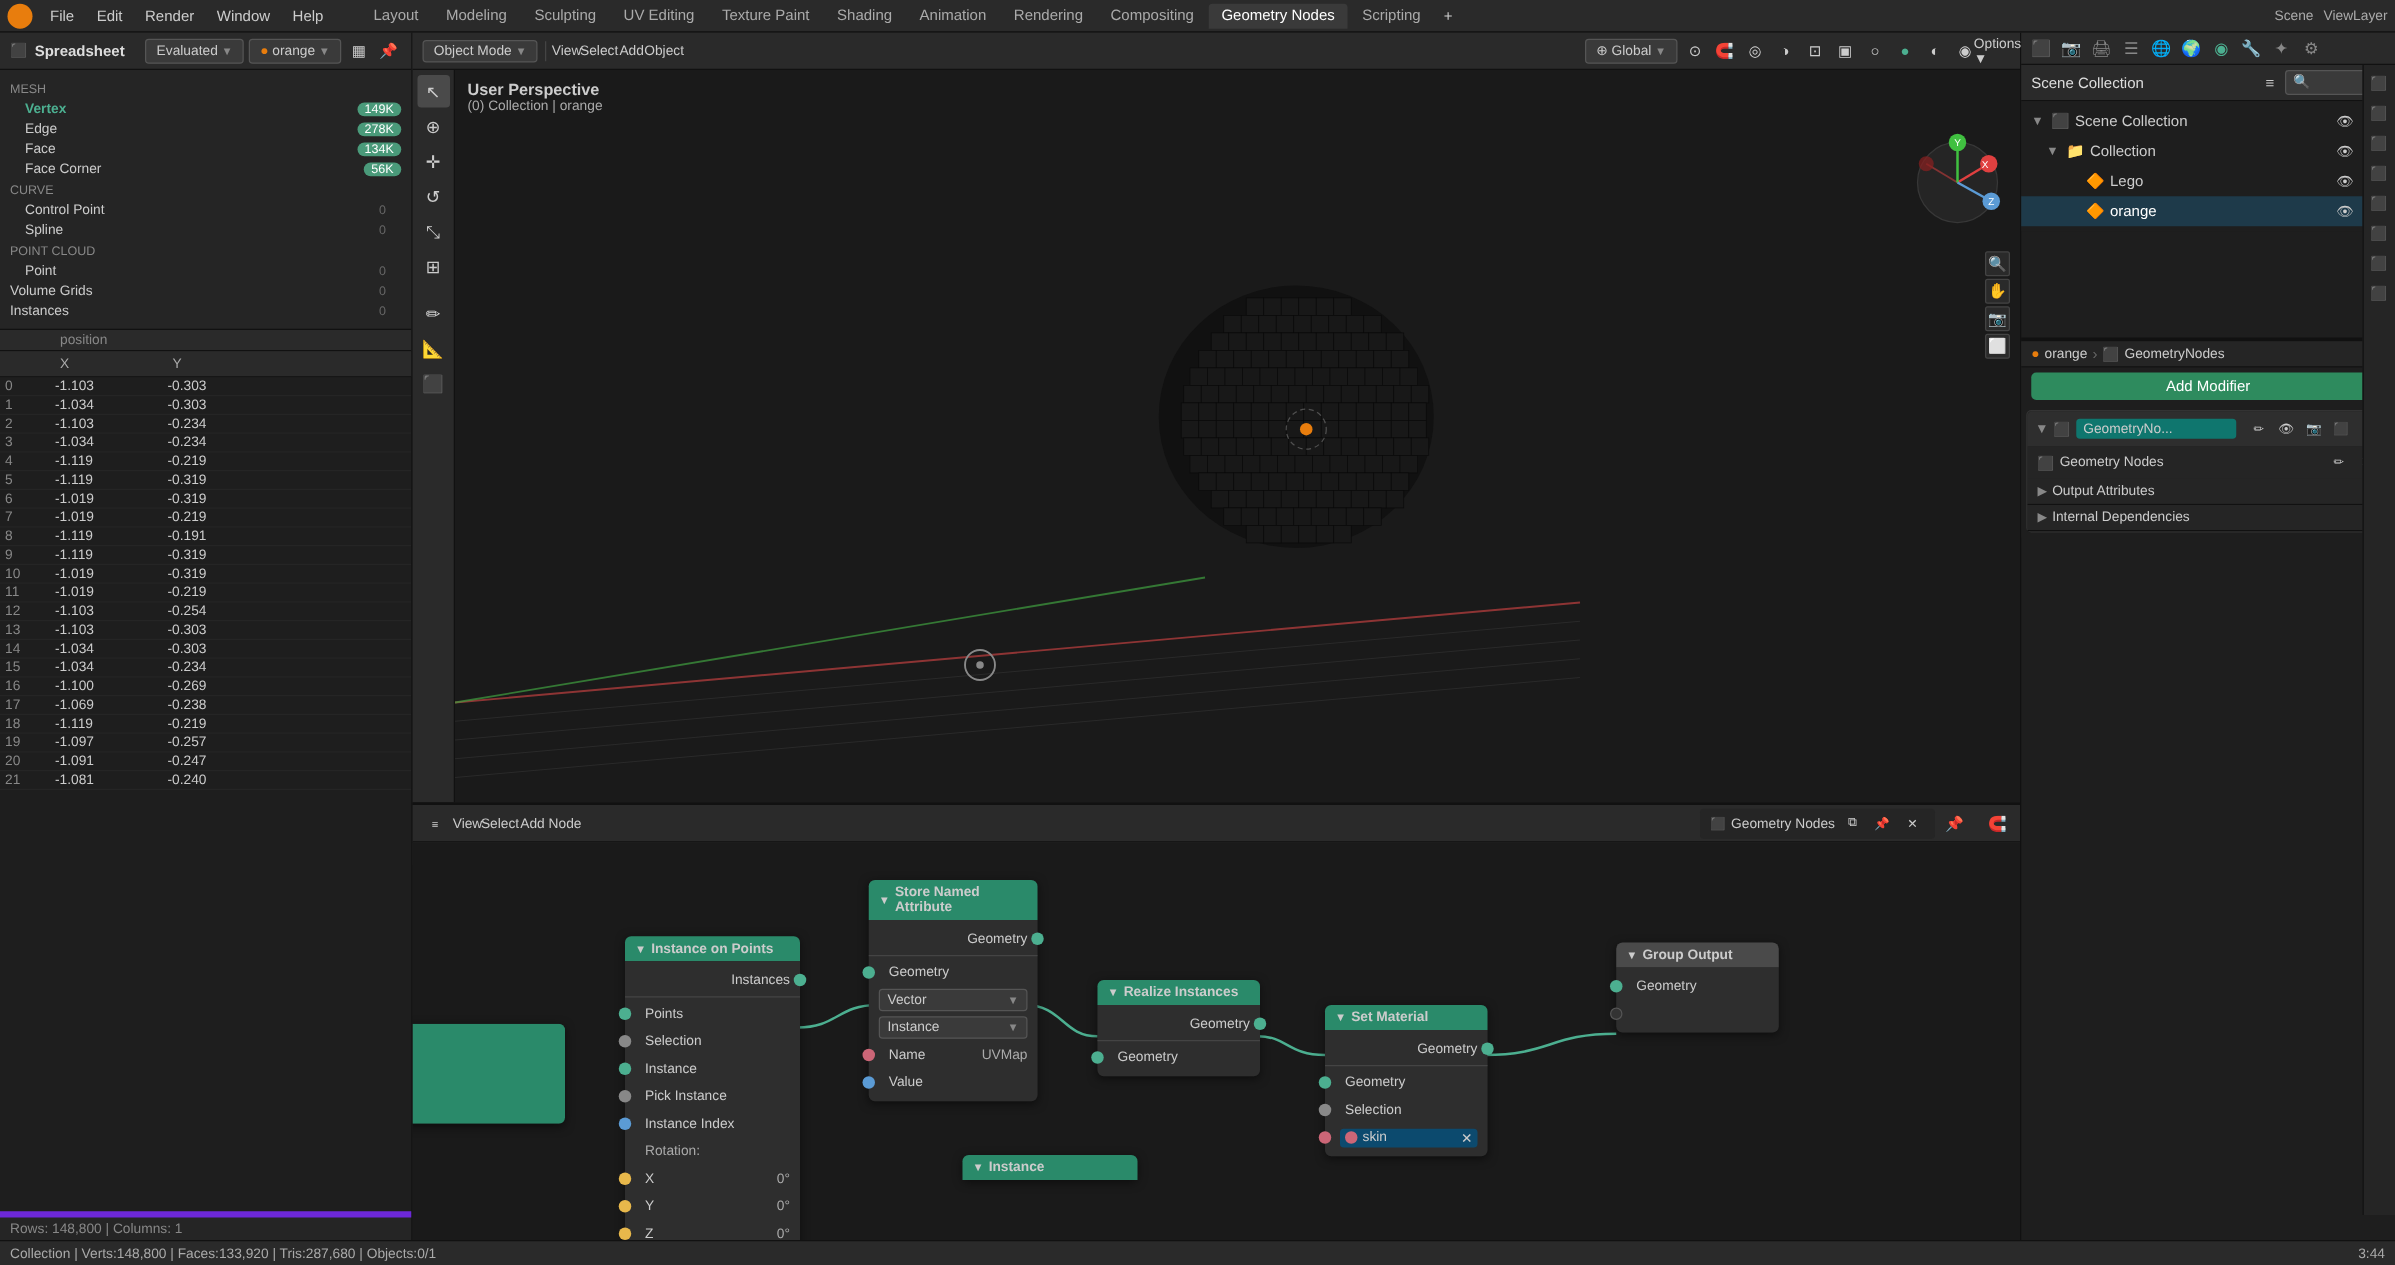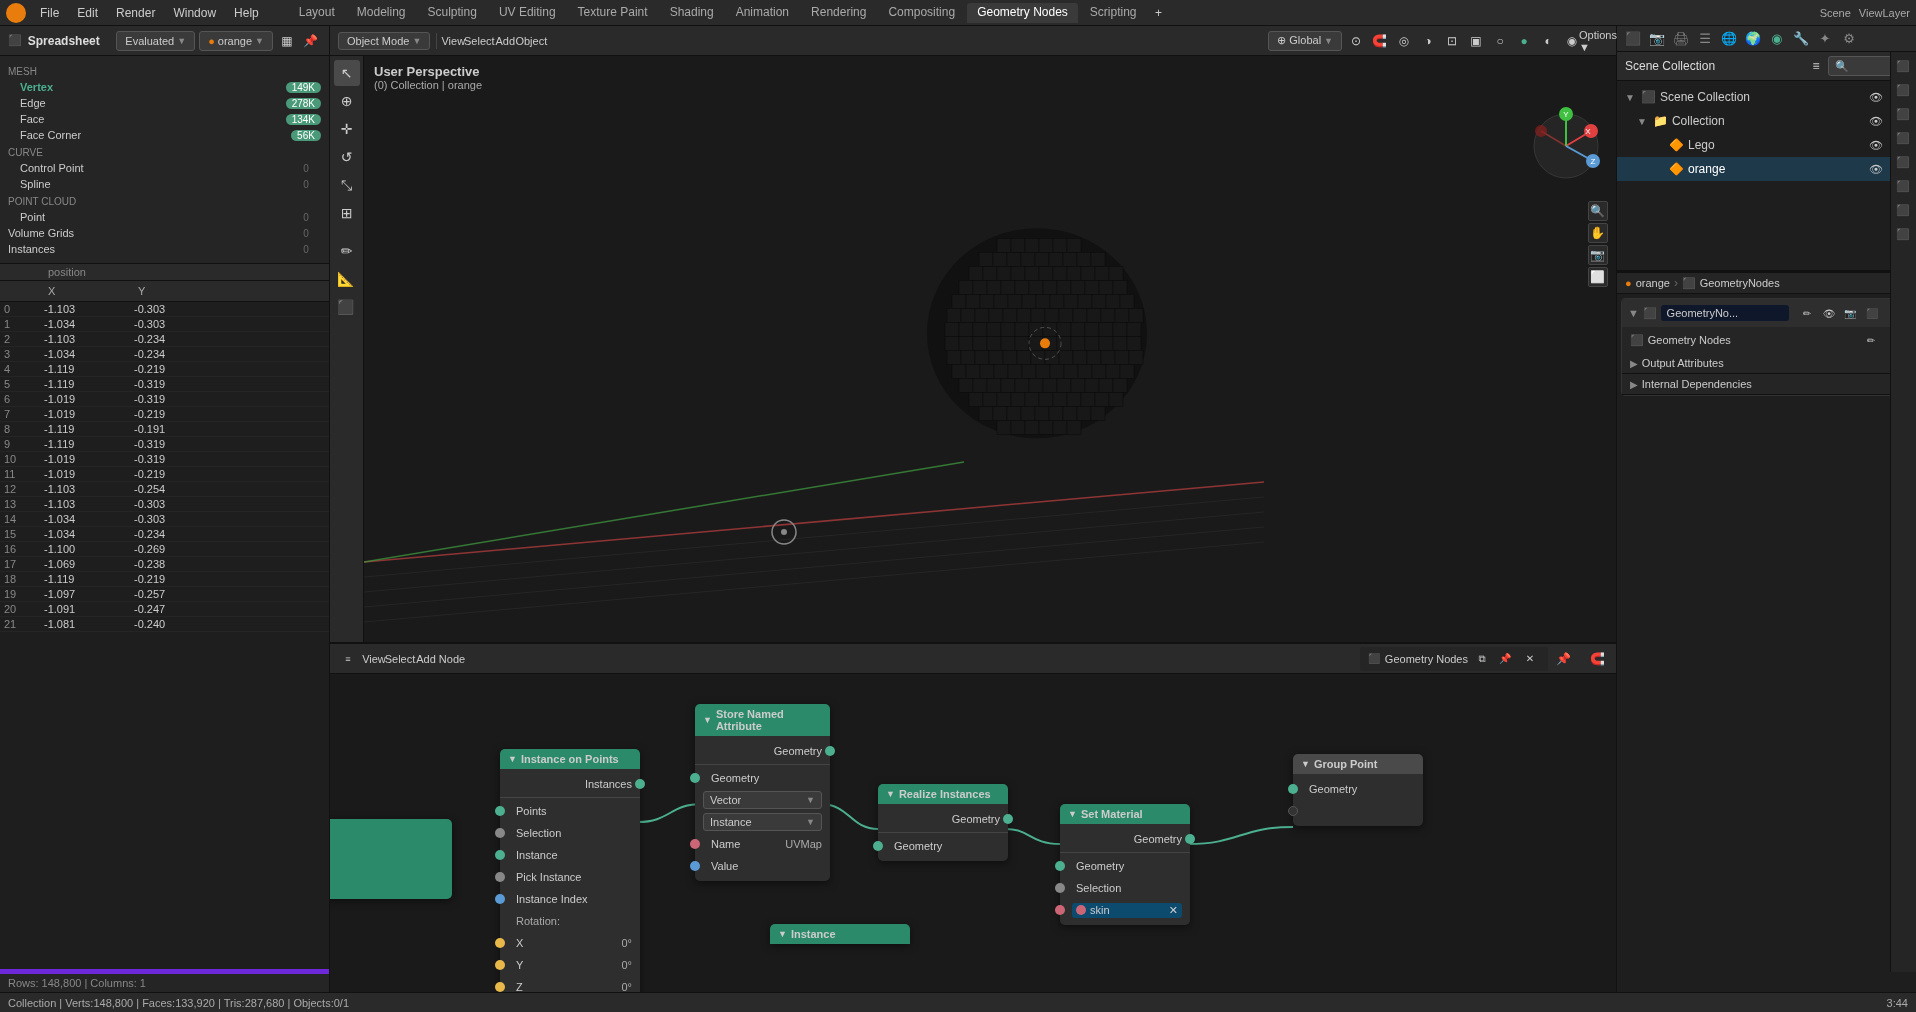--- a/index.html
+++ b/index.html
@@ -371,21 +371,21 @@
       background: #252525;
       padding: 4px 8px;
       display: flex;
       align-items: center;
       gap: 4px;
       cursor: pointer;
     }
     .modifier-name-box {
       display: flex;
       align-items: center;
-      background: #0f172a;
+      background: #0f766e;
       border-radius: 3px;
       padding: 2px 6px;
       flex: 1;
       gap: 4px;
     }
     .modifier-entry {
       background: #252525;
       margin: 4px;
       border-radius: 4px;
       border: 1px solid #333;
@@ -1145,21 +1145,21 @@
                 <span style="font-size:11px;color:#ccc;">skin</span>
                 <span style="margin-left:auto;cursor:pointer;font-size:11px;">✕</span>
               </div>
             </div>
           </div>
         </div>
 
         <div class="node-box" style="left:963px;top:80px;width:130px;">
           <div class="node-header gray-header">
             <span class="arrow">▼</span>
-            <span>Group Point</span>
+            <span>Group Output</span>
           </div>
           <div class="node-body">
 
             <div class="node-row">
               <div class="socket socket-left socket-teal"></div>
               <span class="node-row-label" style="margin-left:8px;">Geometry</span>
             </div>
 
             <div class="node-row">
               <div class="socket socket-left" style="background:#333;border:1px solid #555;"></div>
@@ -1251,20 +1251,23 @@
     <div class="properties-panel">
 
       <div style="background:#252525;padding:3px 8px;display:flex;align-items:center;gap:4px;border-bottom:1px solid #111;">
         <span style="color:#e87d0d;font-size:11px;">●</span>
         <span style="font-size:11px;color:#ccc;">orange</span>
         <span class="breadcrumb-sep">›</span>
         <span style="font-size:11px;color:#888;">⬛</span>
         <span style="font-size:11px;color:#ccc;">GeometryNodes</span>
       </div>
 
+      <div style="padding:4px 8px;">
+        <div style="background:#2e8b5e;border-radius:4px;padding:4px 12px;text-align:center;cursor:pointer;font-size:12px;color:white;">Add Modifier</div>
+      </div>
 
       <div class="modifier-entry">
         <div class="modifier-entry-header">
           <span style="color:#888;font-size:11px;">▼</span>
           <span style="font-size:11px;color:#5b9bd5;">⬛</span>
           <div class="modifier-name-box">
             <span style="font-size:11px;color:#ccc;">GeometryNo...</span>
           </div>
           <div style="display:flex;gap:2px;margin-left:4px;">
             <div class="icon-btn" style="font-size:10px;">✏</div>

